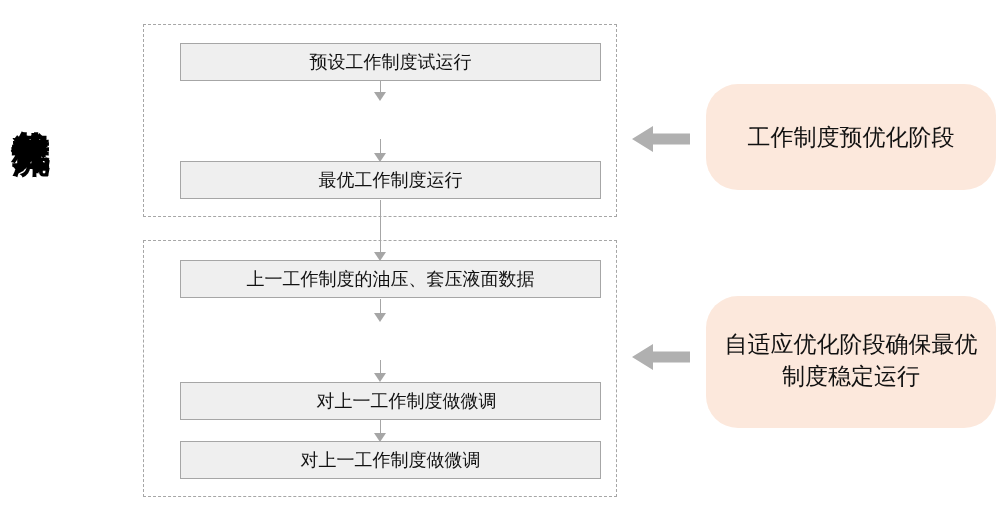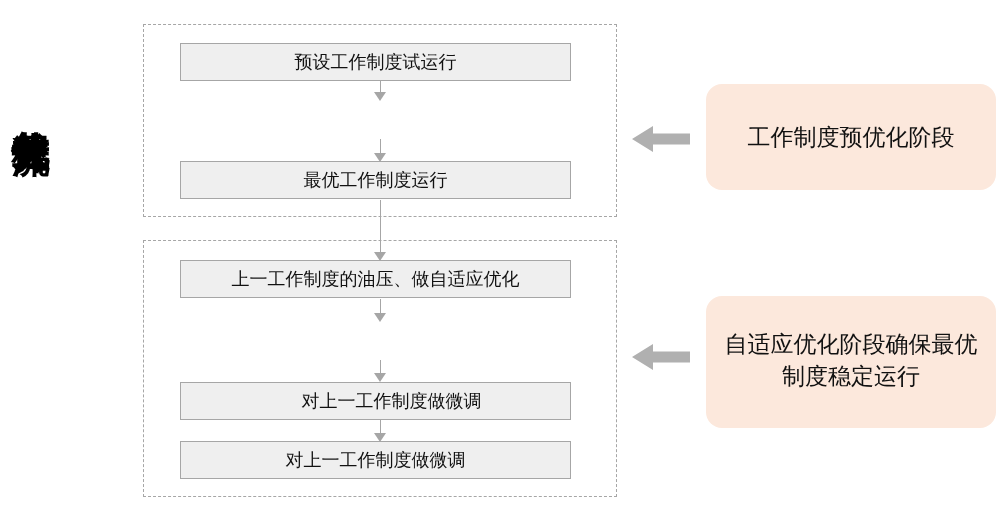--- a/index.html
+++ b/index.html
@@ -35,21 +35,21 @@
     border: 1px dashed #a6a6a6;
     background: transparent;
   }
   .group-pre      { left: 143px; top: 24px;  width: 474px; height: 193px; }
   .group-adaptive { left: 143px; top: 240px; width: 474px; height: 257px; }
 
   
   .step-box {
     position: absolute;
     left: 180px;
-    width: 391px;
+    width: 421px;
     height: 38px;
     background: #efefef;
     border: 1.5px solid #a6a6a6;
     display: flex;
     align-items: center;
     justify-content: center;
     font-size: 18px;
     color: #111111;
     white-space: nowrap;
   }
@@ -100,21 +100,21 @@
   }
   .arrow-pre      { left: 632px; top: 124px; }
   .arrow-adaptive { left: 632px; top: 342px; }
 
   
   .stage-callout {
     position: absolute;
     left: 706px;
     width: 290px;
     background: #fce8dc;
-    border-radius: 16px;
+    border-radius: 32px;
     display: flex;
     align-items: center;
     justify-content: center;
     text-align: center;
     font-size: 23px;
     color: #111111;
     line-height: 1.4;
     padding: 0 16px;
   }
   .callout-pre      { top: 84px;  height: 106px; }
@@ -127,21 +127,21 @@
 
   <div class="diagram-title">气井优化计算流程</div>
 
   <div class="dashed-group group-pre"></div>
 
   <div class="dashed-group group-adaptive"></div>
 
   <div class="step-box step-1">预设工作制度试运行</div>
   <div class="step-box step-3">最优工作制度运行</div>
 
-  <div class="step-box step-4">上一工作制度的油压、做自适应优化</div>
+  <div class="step-box step-4">上一工作制度的油压、套压液面数据</div>
   <div class="step-box step-6">对上一工作制度做微调</div>
   <div class="step-box step-7">对上一工作制度做微调</div>
 
   <div class="connector c1">
     <div class="line"></div>
       <div class="head"></div>
   </div>
   <div class="connector c2">
     <div class="line"></div>
       <div class="head"></div>

